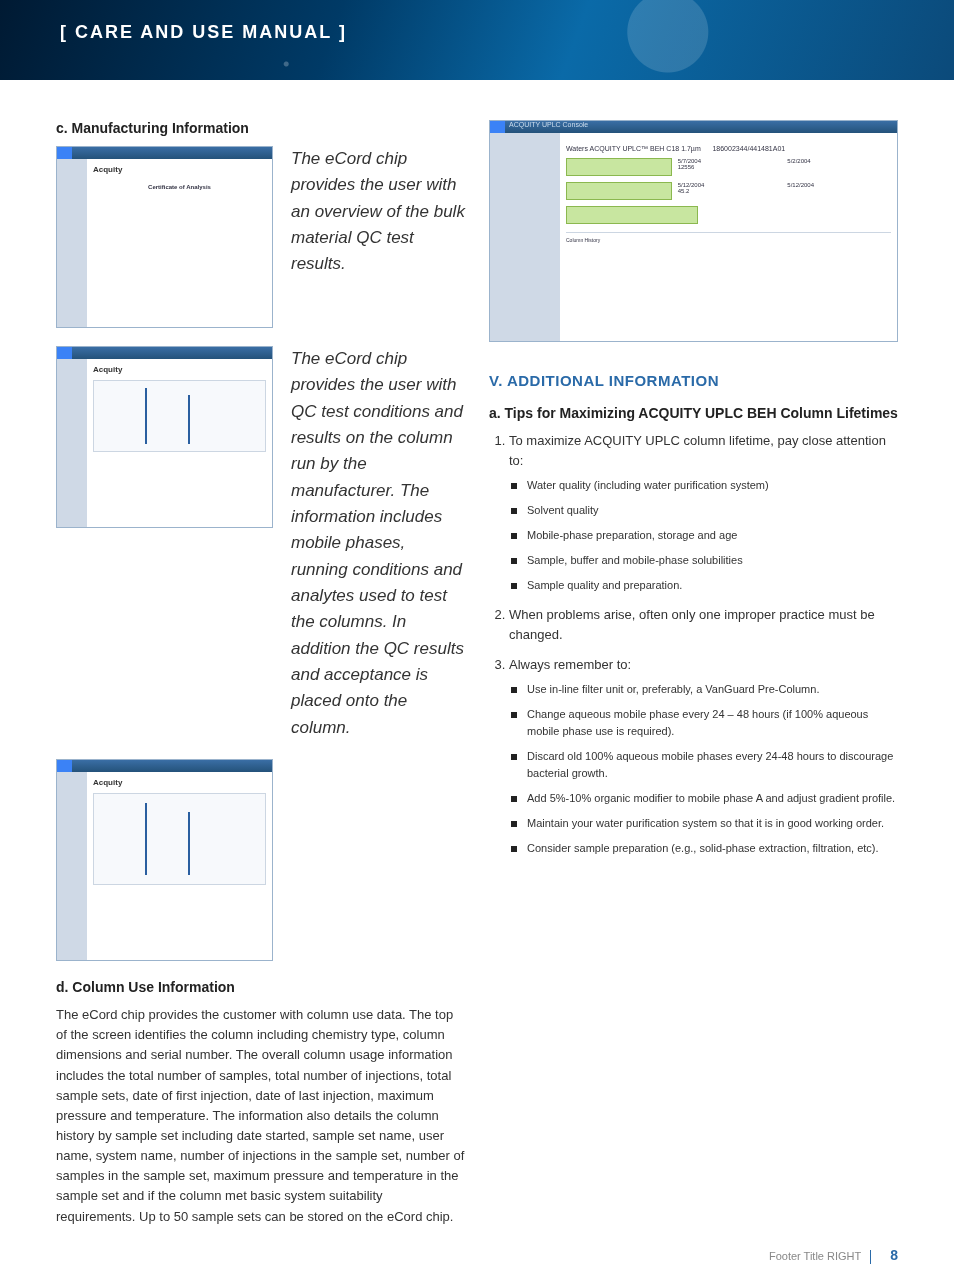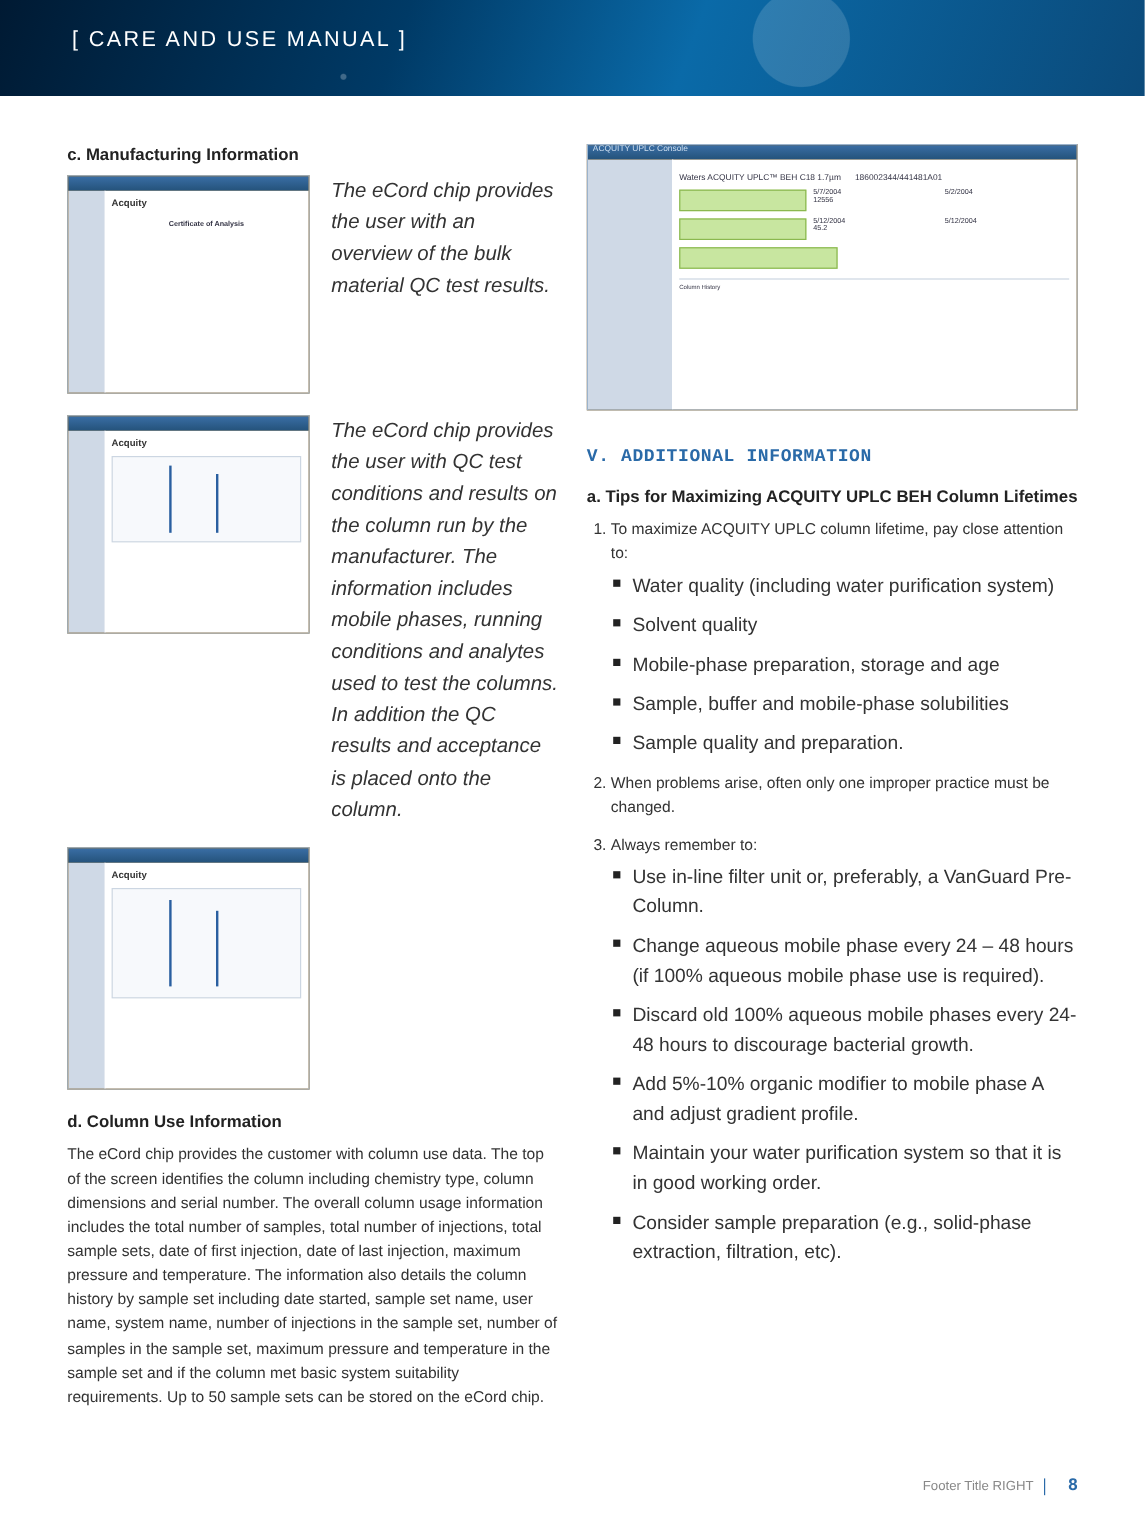--- a/index.html
+++ b/index.html
@@ -2,48 +2,48 @@
 <html><head>
 <meta charset="utf-8">
 <style>
   html,body{margin:0;padding:0;font-family:"Helvetica Neue",Arial,sans-serif;color:#333;background:#fff;}
   .page{width:954px;height:1272px;margin:0 auto;position:relative;box-sizing:border-box;}
   .hero{height:80px;background:linear-gradient(110deg,#001a33 0%,#003a66 35%,#0a6aa8 60%,#0b4a7a 100%);position:relative;overflow:hidden;}
   .hero::before{content:"";position:absolute;inset:0;background:
     radial-gradient(circle at 30% 80%,rgba(255,255,255,.25) 0 2px,transparent 3px),
     radial-gradient(circle at 70% 40%,rgba(255,255,255,.15) 0 40px,transparent 41px);
   }
-  .hero-title{position:absolute;left:60px;top:22px;color:#fff;font-weight:400;letter-spacing:2px;font-size:18px;}
+  .hero-title{position:absolute;left:60px;top:22px;color:#fff;font-weight:700;letter-spacing:2px;font-size:18px;}
   .content{padding:40px 56px 0 56px;display:flex;gap:24px;}
   .col{flex:1;min-width:0;}
   h3.sub{font-size:14px;font-weight:700;margin:0 0 10px 0;color:#222;}
   p.body{font-size:13px;line-height:1.55;margin:0 0 10px 0;color:#333;}
   .italic{font-style:italic;font-size:17px;line-height:1.55;color:#333;}
-  .shot{border:1px solid #9bb3cc;background:#a16207;height:160px;margin-bottom:18px;position:relative;font-size:6px;color:#334;}
+  .shot{border:1px solid #9bb3cc;background:#3b82f6;height:160px;margin-bottom:18px;position:relative;font-size:6px;color:#334;padding-left:15px;}
   .shot.tall{height:200px;}
   .shot.big{height:220px;margin-bottom:30px;}
   .shot .bar{height:12px;background:linear-gradient(#3a6ea5,#24527a);}
   .shot .sidebar{position:absolute;left:0;top:12px;bottom:0;width:30px;background:#cfd9e6;border-right:1px solid #aebcd0;}
   .shot .main{position:absolute;left:30px;right:0;top:12px;bottom:0;background:#fff;padding:6px;}
   .shot .logo{font-weight:700;font-size:8px;color:#333;}
   .shot .plot{height:70px;border:1px solid #ccd6e2;margin:6px 0;background:
     linear-gradient(#f7f9fc,#f7f9fc);position:relative;}
   .shot .plot::before{content:"";position:absolute;left:30%;top:10%;width:2px;height:80%;background:#2a5fa0;}
   .shot .plot::after{content:"";position:absolute;left:55%;top:20%;width:2px;height:70%;background:#2a5fa0;}
   .shot .table{border-top:1px solid #ccd6e2;margin-top:8px;padding-top:4px;}
   .pair{display:flex;gap:18px;align-items:flex-start;margin-bottom:18px;}
   .pair .shot{flex:0 0 200px;margin-bottom:0;}
   .pair .italic{flex:1;}
-  h2.section{color:#2a6aa8;font-size:15px;font-weight:700;letter-spacing:.5px;margin:0 0 16px 0;font-family:Liberation Mono, monospace;}
+  h2.section{color:#2a6aa8;font-size:15px;font-weight:700;letter-spacing:.5px;margin:0 0 16px 0;}
   ol.num{margin:0 0 12px 0;padding-left:20px;font-size:13px;line-height:1.55;}
   ol.num>li{margin-bottom:10px;}
-  ul.sq{list-style:none;margin:6px 0 10px 0;padding-left:18px;font-size:16px;line-height:1.55;}
+  ul.sq{list-style:none;margin:6px 0 10px 0;padding-left:18px;font-size:11px;line-height:1.55;}
   ul.sq>li{position:relative;margin-bottom:8px;}
   ul.sq>li::before{content:"";position:absolute;left:-16px;top:6px;width:6px;height:6px;background:#222;}
-  .footer{position:absolute;right:56px;bottom:26px;font-size:11px;color:#888;margin-left:12px;}
+  .footer{position:absolute;right:56px;bottom:8px;font-size:11px;color:#888;margin-left:12px;}
   .footer .pg{color:#2a6aa8;font-weight:700;font-size:14px;margin-left:10px;}
   .footer .bar{display:inline-block;width:1px;height:14px;background:#2a6aa8;vertical-align:middle;margin:0 6px;}
 </style>
 </head>
 <body>
 
 <div class="page">
   <div class="hero">
     <div class="hero-title">[ CARE AND USE MANUAL ]</div>
   </div>

